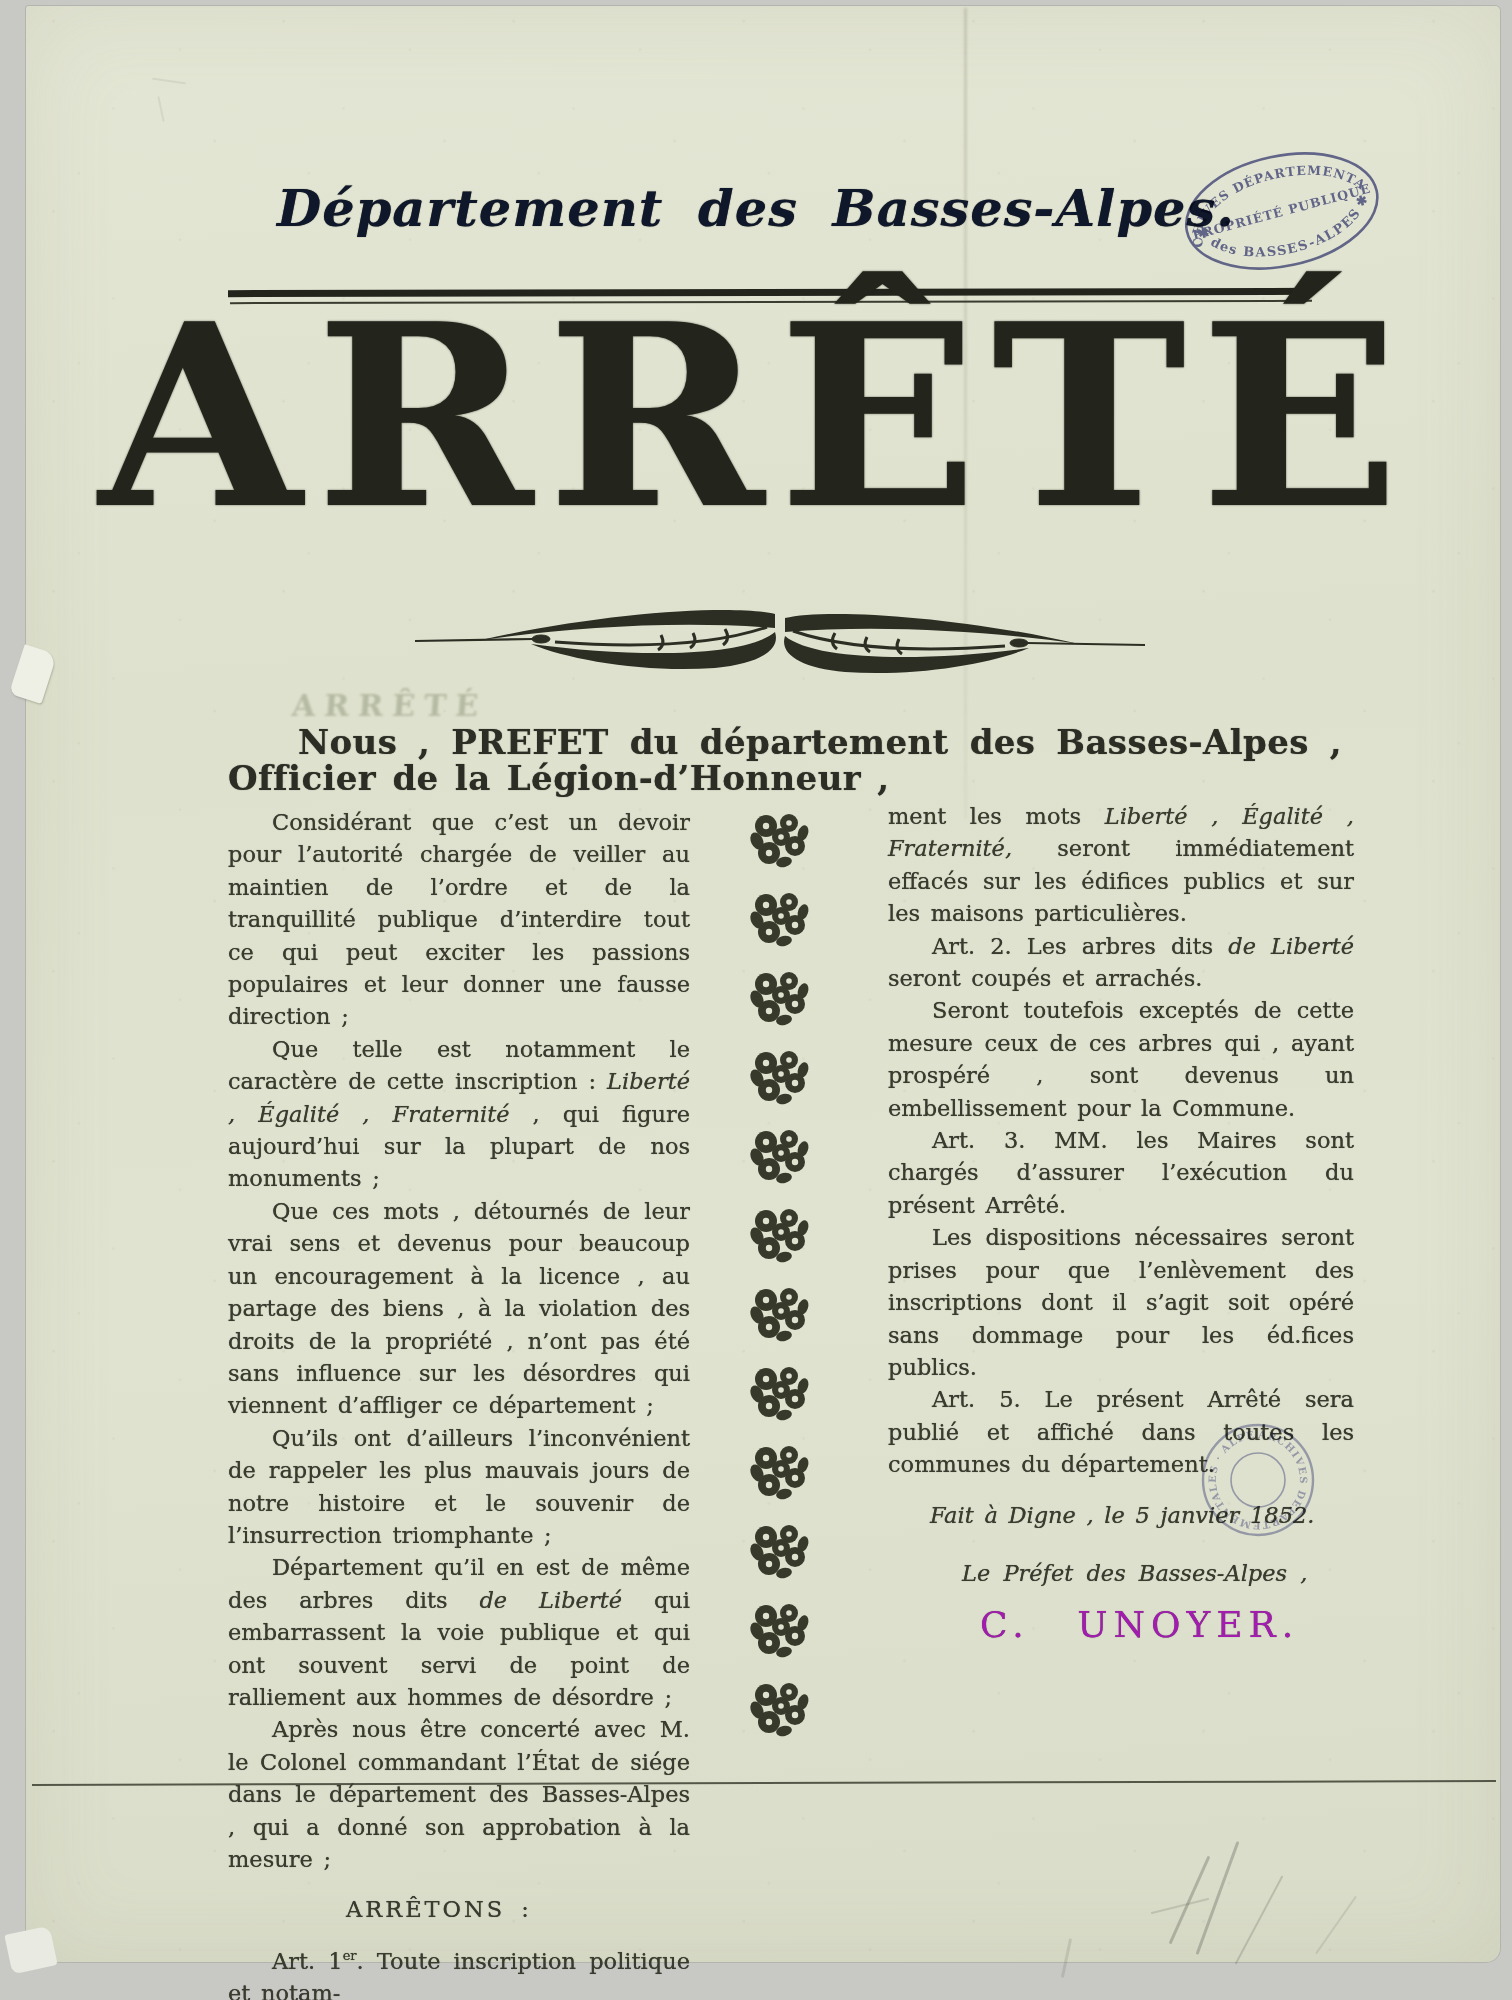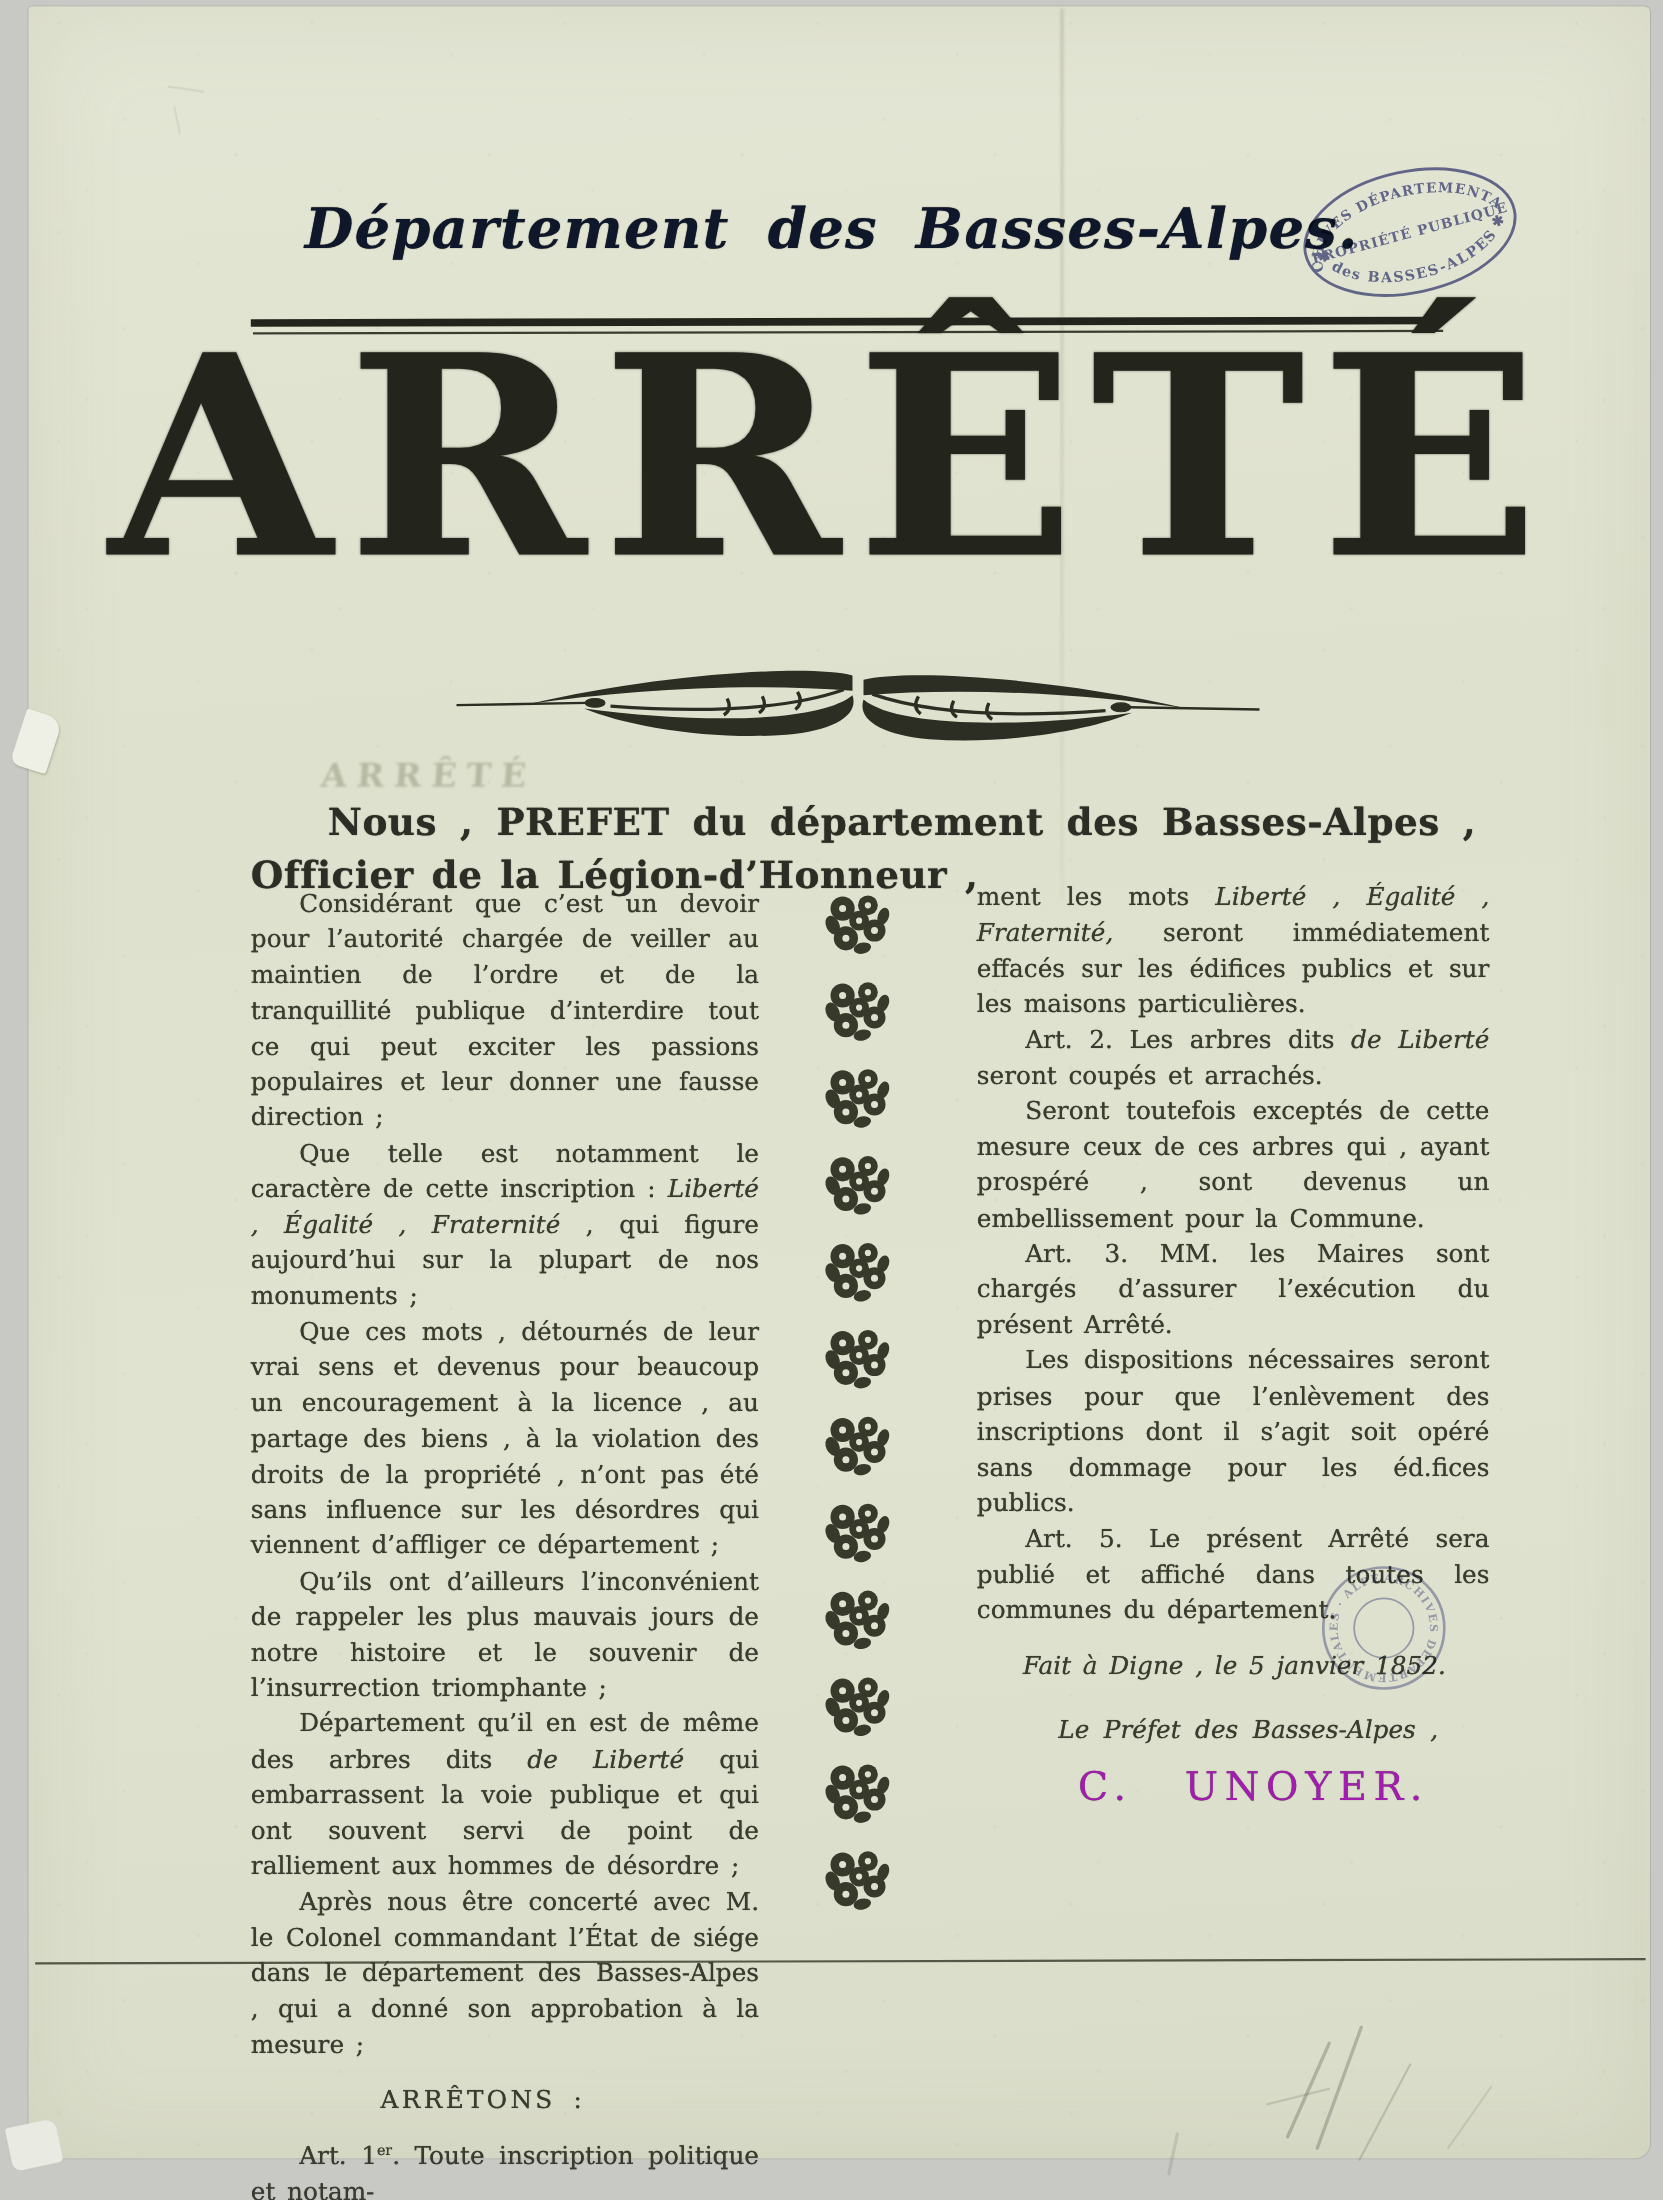--- a/index.html
+++ b/index.html
@@ -55,21 +55,21 @@
   }
   .ghost-title{
     position:absolute;left:292px;top:688px;font-size:30px;font-weight:bold;
     letter-spacing:9px;color:rgba(75,85,55,.28);filter:blur(1.2px);transform:skewX(-4deg);
   }
   
   .divider{position:absolute;left:413px;top:600px;}
   
   .preamble{
     position:absolute;left:228px;top:724px;width:1114px;
-    font-size:34px;font-weight:bold;color:#2c2e25;line-height:48px;
+    font-size:34px;font-weight:bold;color:#2c2e25;line-height:36px;
     text-indent:70px;text-align:justify;letter-spacing:.4px;word-spacing:4px;
     text-shadow:0 0 1px rgba(40,42,32,.75);
   }
   
   .col{position:absolute;color:#383b2e;font-size:22.5px;line-height:32.4px;text-align:justify;
        text-shadow:0 0 .7px rgba(45,48,35,.85);word-spacing:3.5px;}
   .col-left{left:228px;top:806px;width:462px;}
   .col-right{left:888px;top:800px;width:466px;}
   .col p{margin:0;text-indent:44px;}
   .col p.flush{text-indent:0;}

